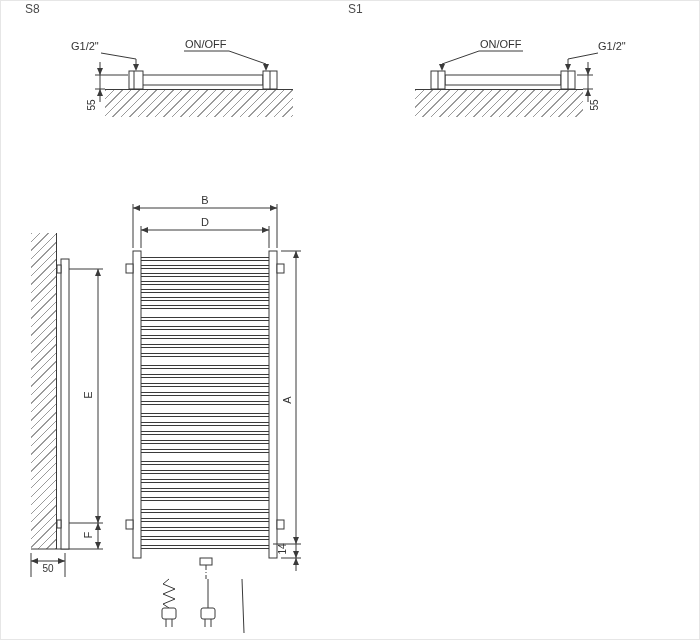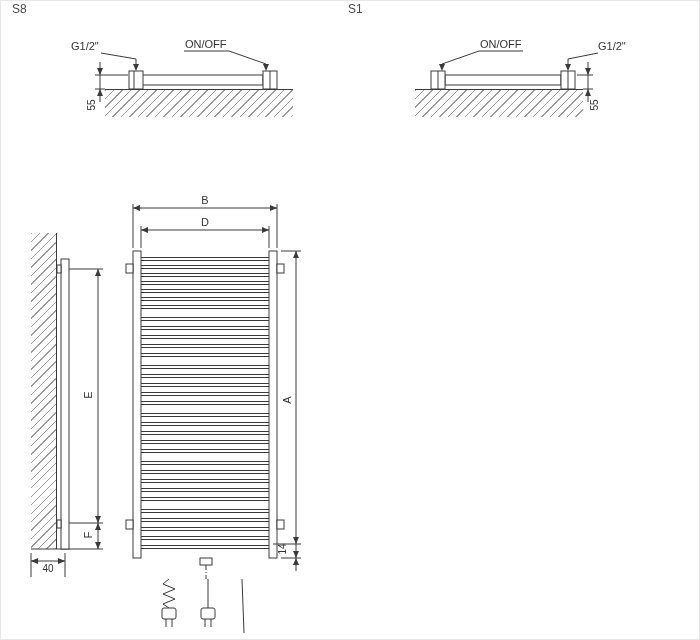--- a/index.html
+++ b/index.html
@@ -159,33 +159,33 @@
       <polygon points="97,522 94,515 100,515"></polygon>
 
       <polygon points="97,522 94,529 100,529"></polygon>
       <polygon points="97,548 94,541 100,541"></polygon>
 
       <polygon points="30,560 37,557 37,563"></polygon>
       <polygon points="64,560 57,557 57,563"></polygon>
     </g>
   </svg>
 
-  <div class="label" style="left:11px;top:2px;font-size:12px;color:#4a4a4a;">S8</div>
+  <div class="label" style="left:24px;top:2px;font-size:12px;color:#4a4a4a;">S8</div>
   <div class="label" style="left:347px;top:2px;font-size:12px;color:#4a4a4a;">S1</div>
 
   <div class="label" style="left:70px;top:39px;">G1/2"</div>
   <div class="label" style="left:184px;top:37px;">ON/OFF</div>
   <div class="label rot" style="left:79px;top:98px;width:24px;text-align:center;font-size:10px;">55</div>
 
   <div class="label" style="left:479px;top:37px;">ON/OFF</div>
   <div class="label" style="left:597px;top:39px;">G1/2"</div>
   <div class="label rot" style="left:582px;top:98px;width:24px;text-align:center;font-size:10px;">55</div>
 
   <div class="label" style="left:194px;top:193px;width:20px;text-align:center;">B</div>
   <div class="label" style="left:194px;top:215px;width:20px;text-align:center;">D</div>
   <div class="label rot" style="left:274px;top:393px;width:24px;text-align:center;">A</div>
   <div class="label rot" style="left:270px;top:542px;width:24px;text-align:center;font-size:10px;">14</div>
 
   <div class="label rot" style="left:75px;top:388px;width:24px;text-align:center;">E</div>
   <div class="label rot" style="left:75px;top:528px;width:24px;text-align:center;">F</div>
-  <div class="label" style="left:33px;top:562px;width:28px;text-align:center;font-size:10px;">40</div>
+  <div class="label" style="left:33px;top:562px;width:28px;text-align:center;font-size:10px;">50</div>
 
 </div>
 
 </body></html>

